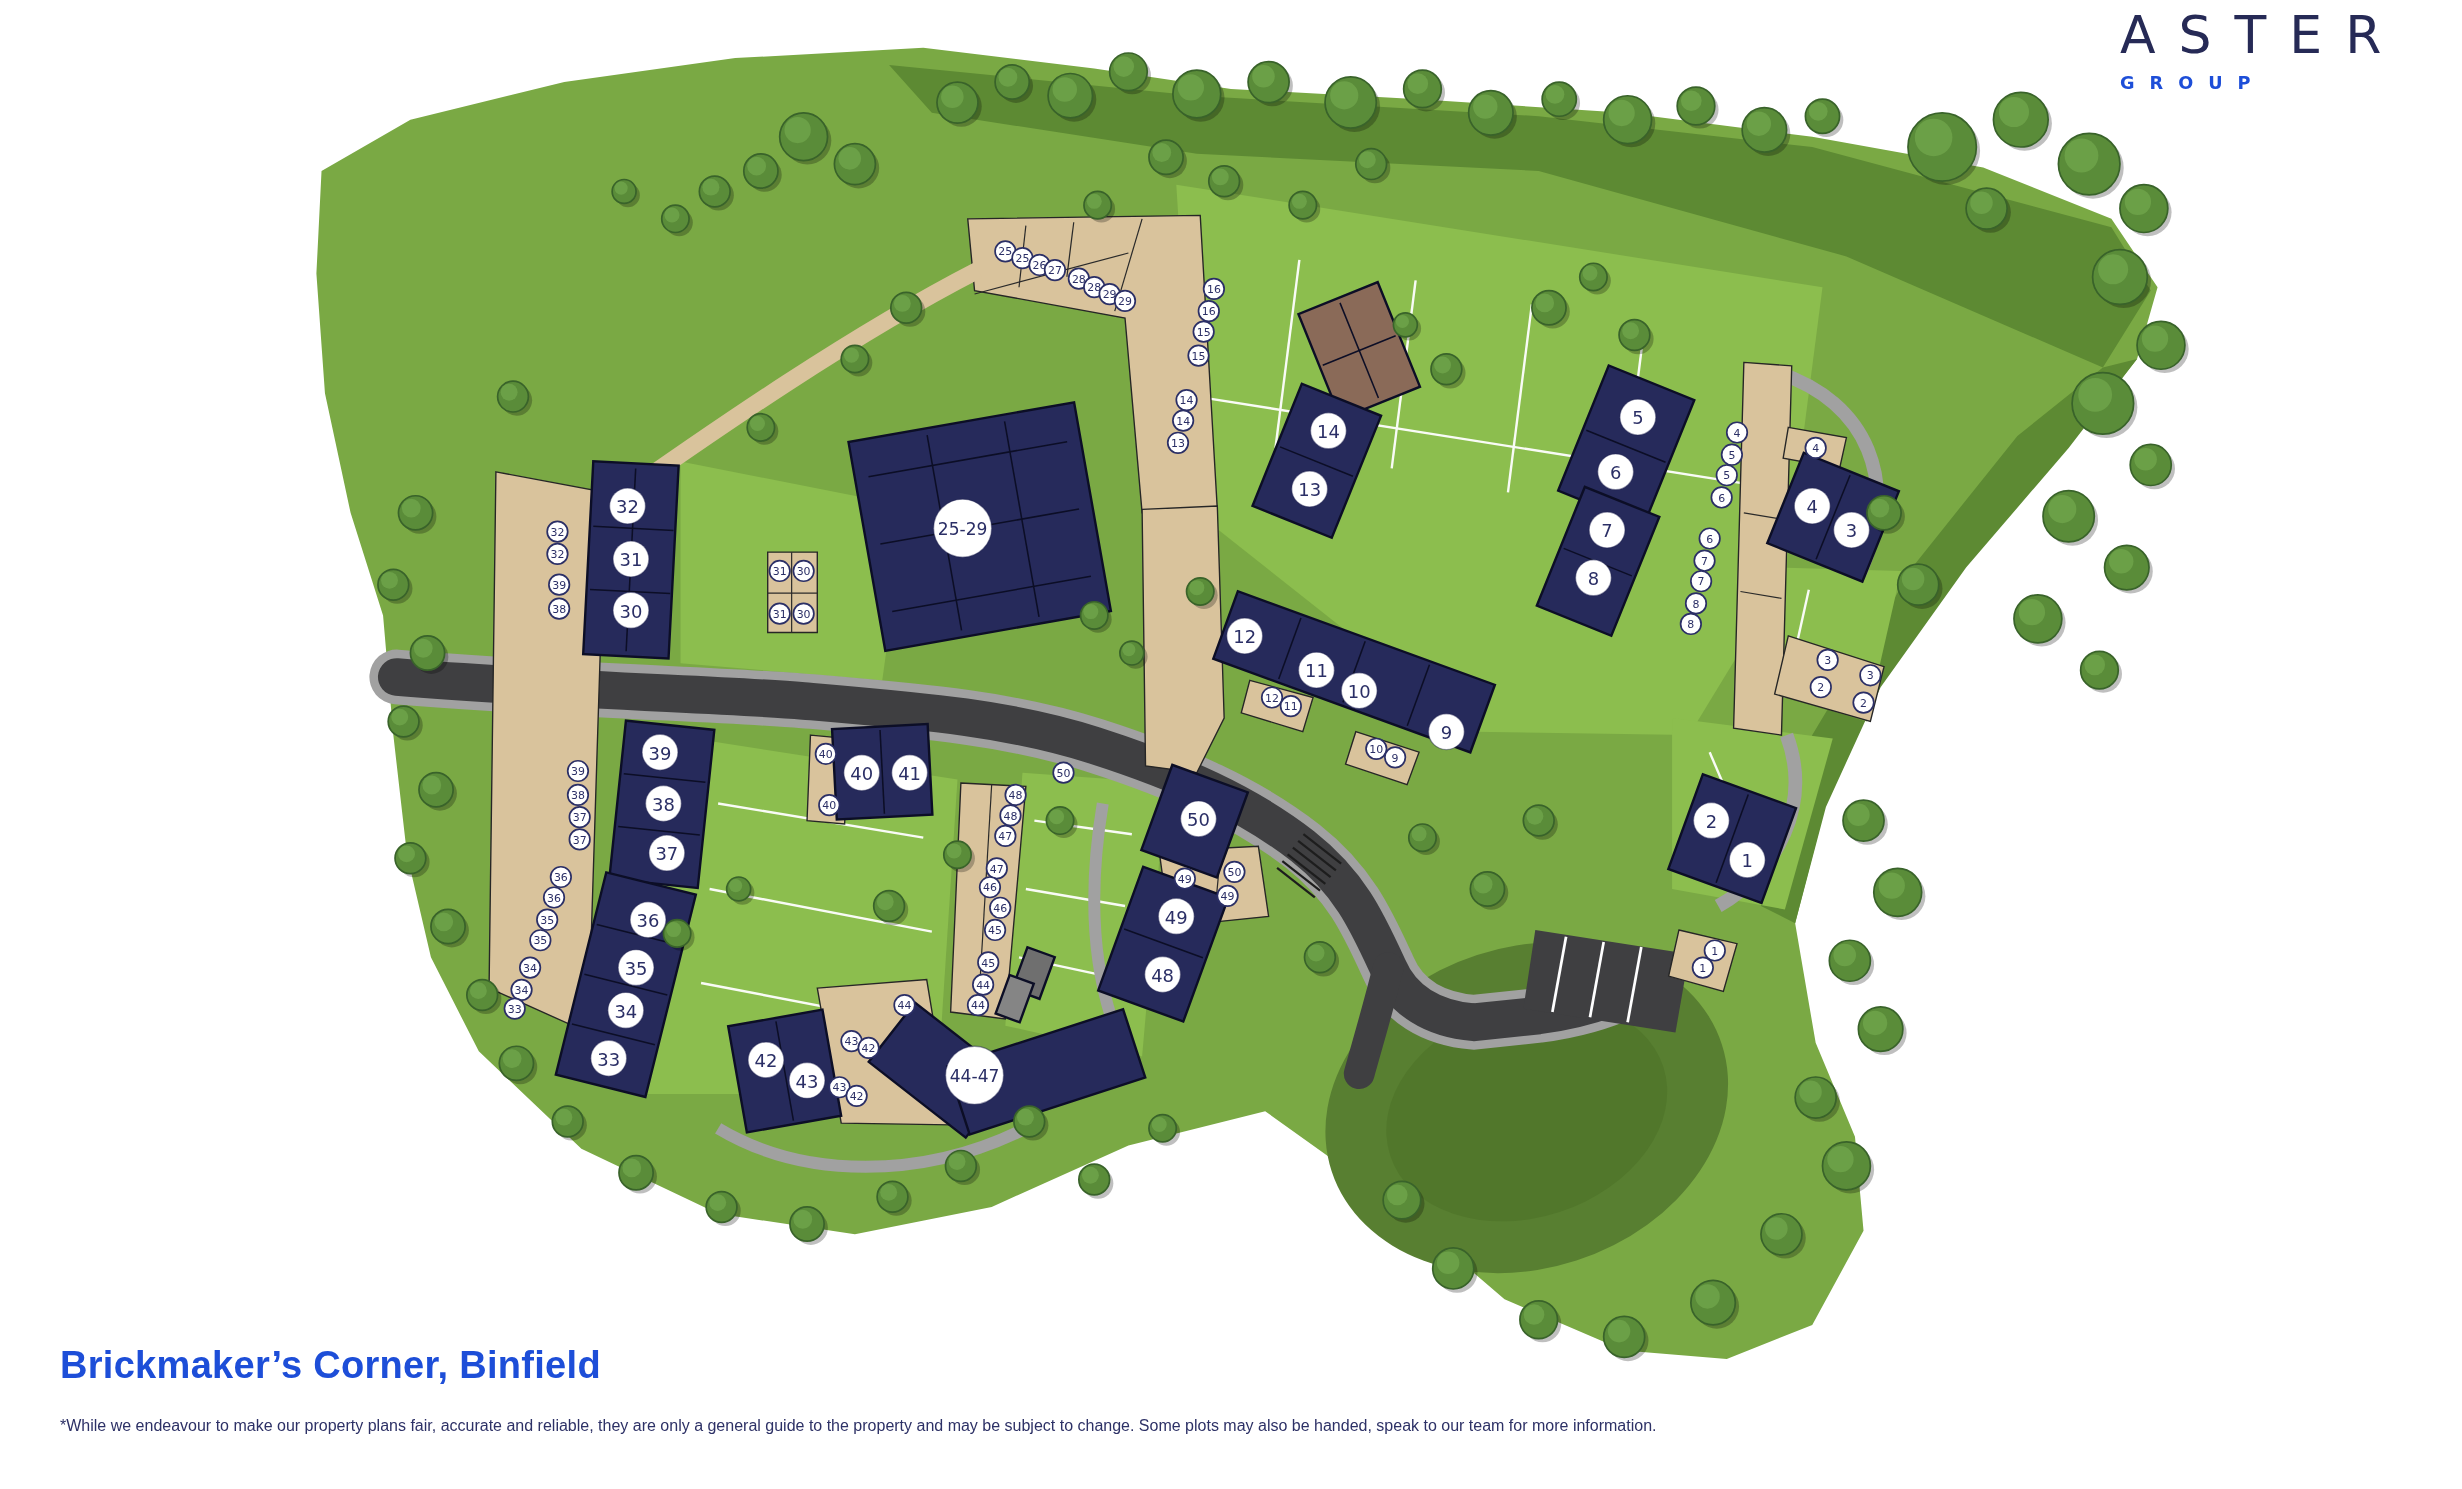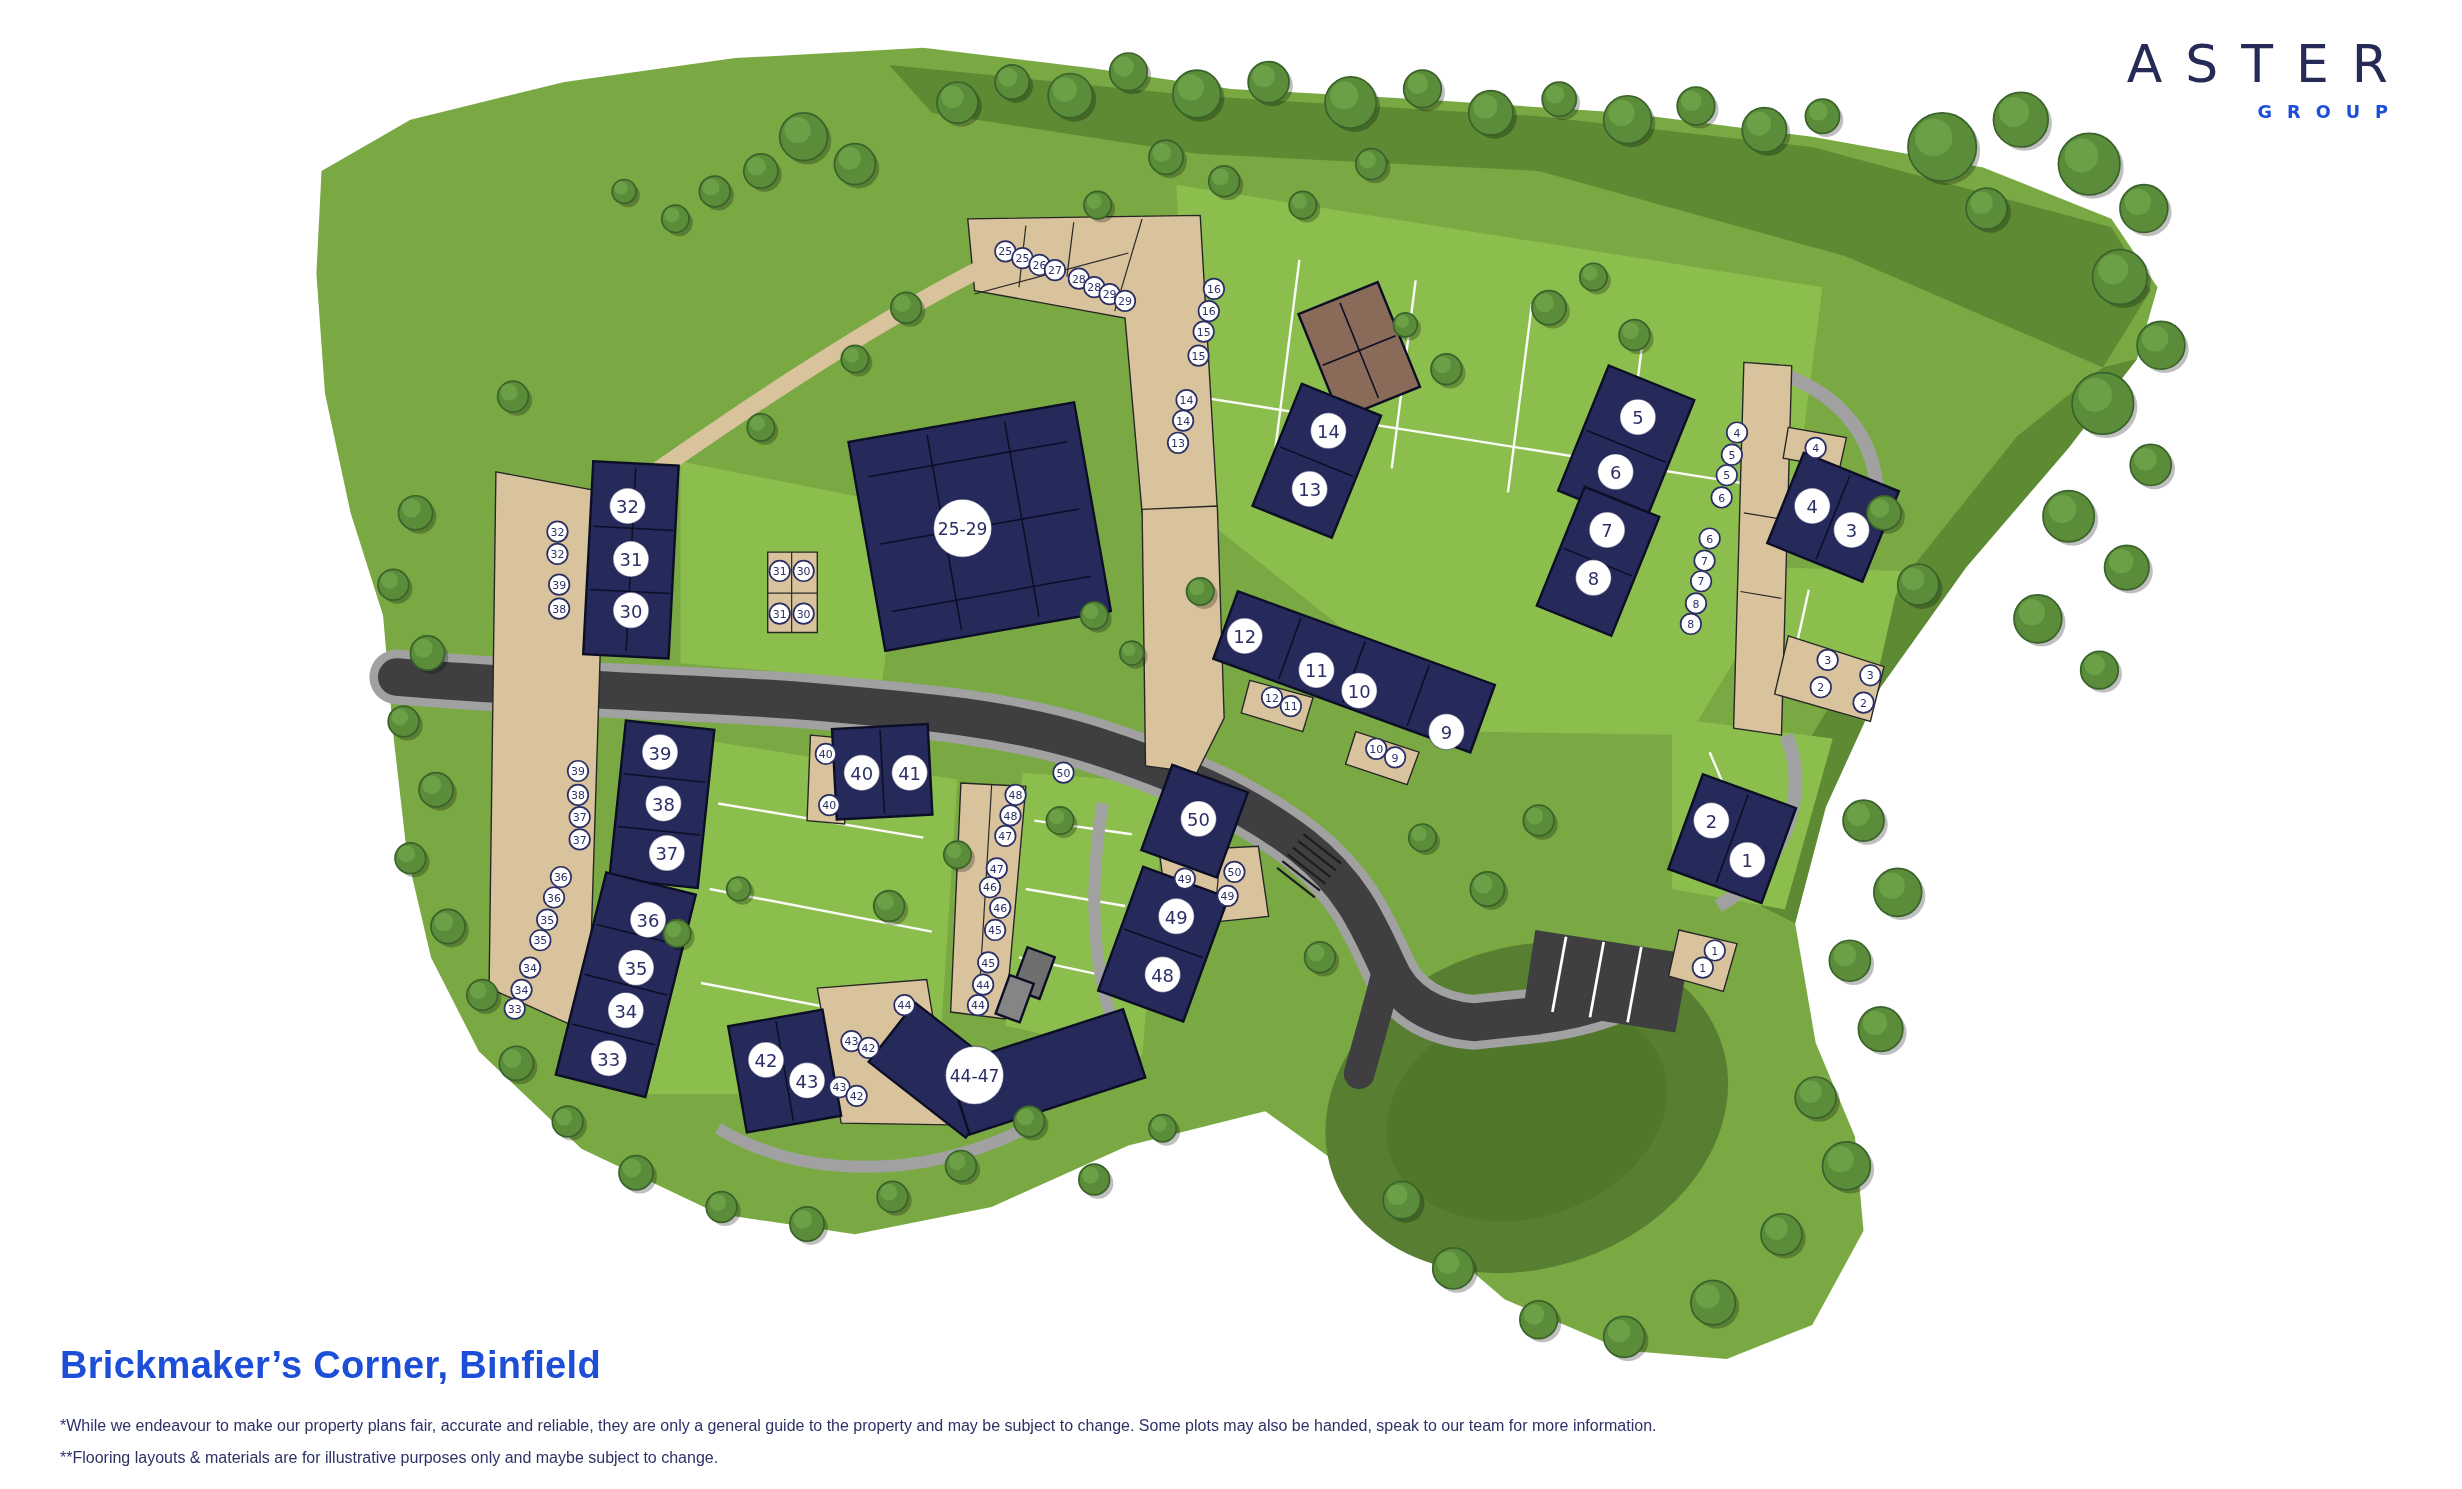--- a/index.html
+++ b/index.html
@@ -1,19 +1,19 @@
 <!DOCTYPE html>
 <html style="font-size:9px"><head>
 <meta charset="utf-8">
 <style>
   html,body{margin:0;padding:0;background:#ffffff;}
   .stage{position:relative;width:2462px;height:1489px;background:#fff;overflow:hidden;
          font-family:"Liberation Sans",sans-serif;}
   #plan{position:absolute;left:0;top:0;width:2462px;height:1489px;}
-  .logo{position:absolute;left:2120px;top:34px;width:268px;text-align:right;}
+  .logo{position:absolute;left:2120px;top:5px;width:268px;text-align:left;}
   .logo .brand{font-family:"DejaVu Sans",sans-serif;font-size:52px;font-weight:400;
                letter-spacing:23px;color:#262a56;margin-right:-23px;}
   .logo .sub{font-family:"DejaVu Sans",sans-serif;font-size:17.7px;font-weight:bold;
              letter-spacing:15px;color:#1d4ed8;margin-top:8px;margin-right:-15px;}
   .site-title{position:absolute;left:60px;top:1344px;font-size:38px;font-weight:bold;
               color:#1d4ed8;letter-spacing:0.3px;}
   .disc{position:absolute;left:60px;color:#2d3166;font-size:16px;white-space:nowrap;}
   .disc.d1{top:1417px;}
   .disc.d2{top:1449px;}
   svg text{font-family:"DejaVu Sans",sans-serif;}
@@ -1110,15 +1110,14 @@
       </g>
   </svg>
 
   <div class="logo">
     <div class="brand">ASTER</div>
     <div class="sub">GROUP</div>
   </div>
 
   <div class="site-title">Brickmaker’s Corner, Binfield</div>
   <div class="disc d1">*While we endeavour to make our property plans fair, accurate and reliable, they are only a general guide to the property and may be subject to change. Some plots may also be handed, speak to our team for more information.</div>
-  <div class="disc d2">**Flooring layouts &amp; materials are for illustrative purposes only and maybe subject to change.</div>
 </div>
 
 
 </body></html>

